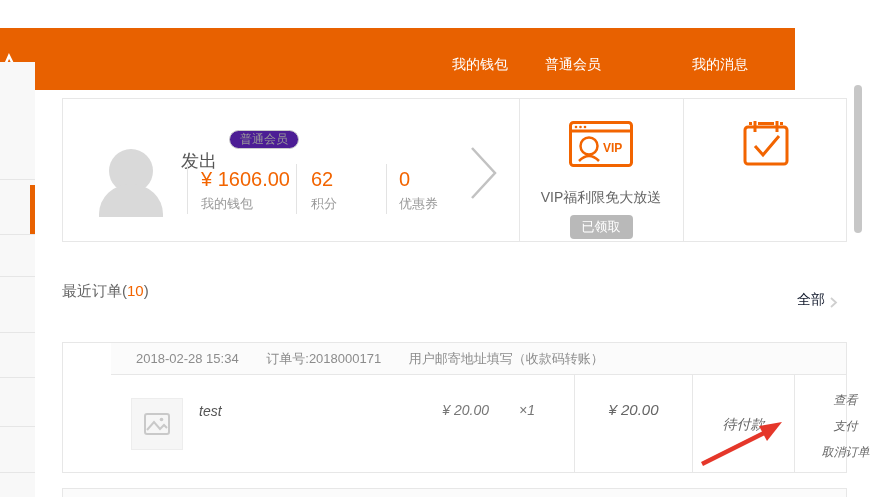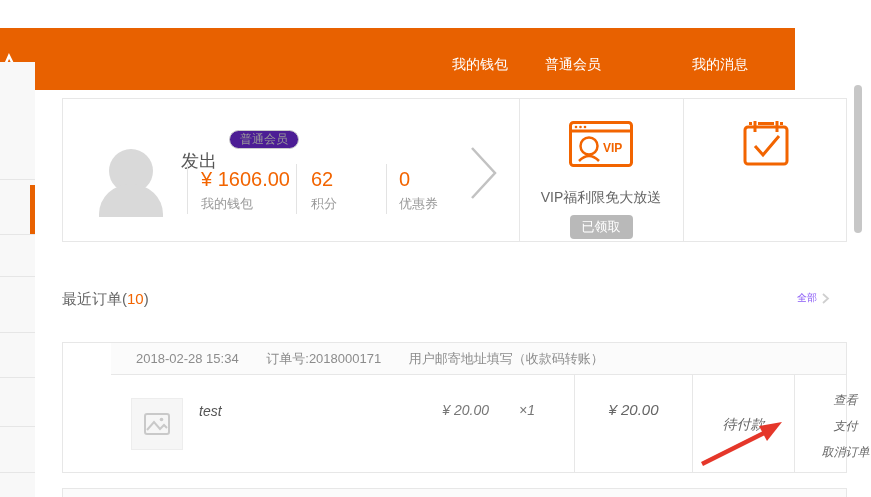--- a/index.html
+++ b/index.html
@@ -37,23 +37,23 @@
   .v-divider { position:absolute; top:0; bottom:0; width:1px; background:#e7e7e7; }
   .vd-0{left:456px;} .vd-1{left:620px;}
   .promo-vip { position:absolute; left:456px; top:0; width:164px; height:142px; text-align:center; }
   .promo-vip .icon-wrap { margin:22px auto 0; width:64px; height:60px; }
   .promo-title { font-size:14px; color:#666; margin-top:8px; white-space:nowrap; }
   .claimed-btn { display:inline-block; margin-top:8px; background:#b9b9b9; color:#fff; font-size:13px; border-radius:4px; padding:3px 12px; border:none; cursor:pointer; }
   .promo-cal { position:absolute; left:620px; top:0; width:165px; height:142px; text-align:center; cursor:pointer; }
   .promo-cal .icon-wrap { margin:20px auto 0; width:46px; height:48px; }
 
   
-  .orders-heading { position:absolute; left:62px; top:290px; font-size:15px; color:#666; }
+  .orders-heading { position:absolute; left:62px; top:282px; font-size:15px; color:#666; }
   .orders-heading .count { color:#f26400; }
-  .view-all { position:absolute; left:797px; top:291px; font-size:10px; color:#8b5cf6; cursor:pointer; display:flex; align-items:flex-end; }
+  .view-all { position:absolute; left:797px; top:291px; font-size:14px; color:#0f172a; cursor:pointer; display:flex; align-items:flex-end; }
   .view-all svg { margin-left:4px; }
 
   
   .order-card { position:absolute; left:62px; top:342px; width:785px; height:131px; border:1px solid #e7e7e7; background:#fff;padding-left:48px; }
   .order-head { height:32px; line-height:31px; background:#fbfbfb; border-bottom:1px solid #e7e7e7; font-size:13px; color:#8c8c8c; padding-left:25px; white-space:nowrap; }
   .order-head span { margin-right:24px; }
   .order-body { position:relative; height:98px;font-style:italic; }
   .thumb { position:absolute; left:20px; top:23px; width:52px; height:52px; background:#f6f6f6; border:1px solid #ededed; display:flex; align-items:center; justify-content:center; cursor:pointer; }
   .item-name { position:absolute; left:88px; top:28px; font-size:14px; color:#555; cursor:pointer; }
   .item-price { position:absolute; left:320px; top:27px; width:58px; text-align:right; font-size:14px; color:#777; }

